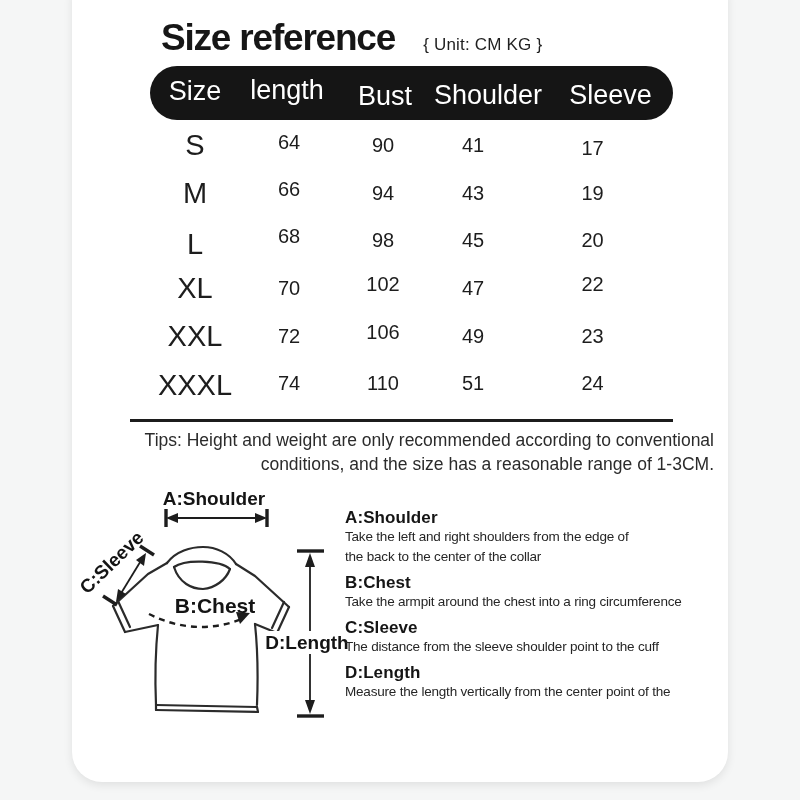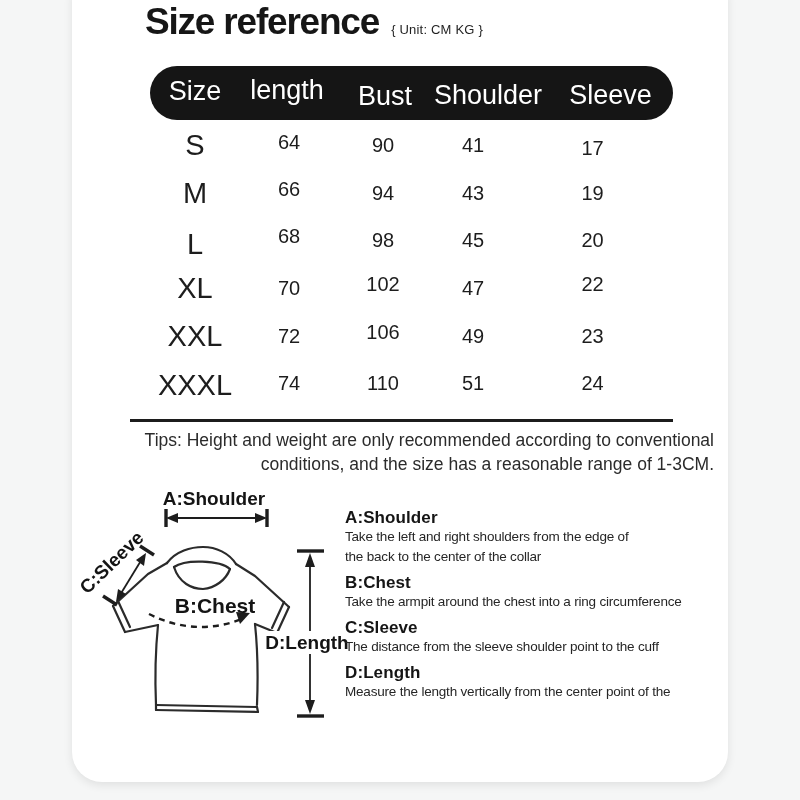--- a/index.html
+++ b/index.html
@@ -2,22 +2,22 @@
 <html><head>
 <meta charset="utf-8">
 <style>
   html,body{margin:0;padding:0;}
   body{font-family:"Liberation Sans","DejaVu Sans",sans-serif;background:#eceeee;}
   .stage{position:relative;width:800px;height:800px;background:#f5f6f6;overflow:hidden;margin:0 auto;}
   .card{position:absolute;left:72px;top:-30px;width:656px;height:812px;background:#ffffff;
         border-radius:30px;box-shadow:0 3px 10px rgba(0,0,0,.09);}
   
   .title-row{position:absolute;left:145px;top:0px;display:flex;align-items:baseline;white-space:nowrap;}
-  .title-row h1{margin:0;font-size:37px;line-height:44px;font-weight:700;letter-spacing:-1.2px;color:#161616;}
-  .unit{margin-left:12px;font-size:13px;color:#1f1f1f;letter-spacing:0.2px;}
+  .title-row h1{margin:16px;font-size:37px;line-height:44px;font-weight:700;letter-spacing:-1.2px;color:#161616;}
+  .unit{margin-left:12px;font-size:17px;color:#1f1f1f;letter-spacing:0.2px;}
   
   .pill{position:absolute;left:150px;top:66px;width:523px;height:54px;background:#151515;border-radius:27px;
         display:grid;grid-template-columns:90px 98px 90px 102px 143px;align-items:center;}
   .pill span{position:relative;text-align:center;color:#ffffff;font-size:27px;white-space:nowrap;}
   .pill .s1{top:-2px}
   .pill .s2{top:-3px;left:-2px}
   .pill .s3{top:3px;left:2px}
   .pill .s4{top:2px;left:6px}
   .pill .s5{top:2px;left:9px}
   

